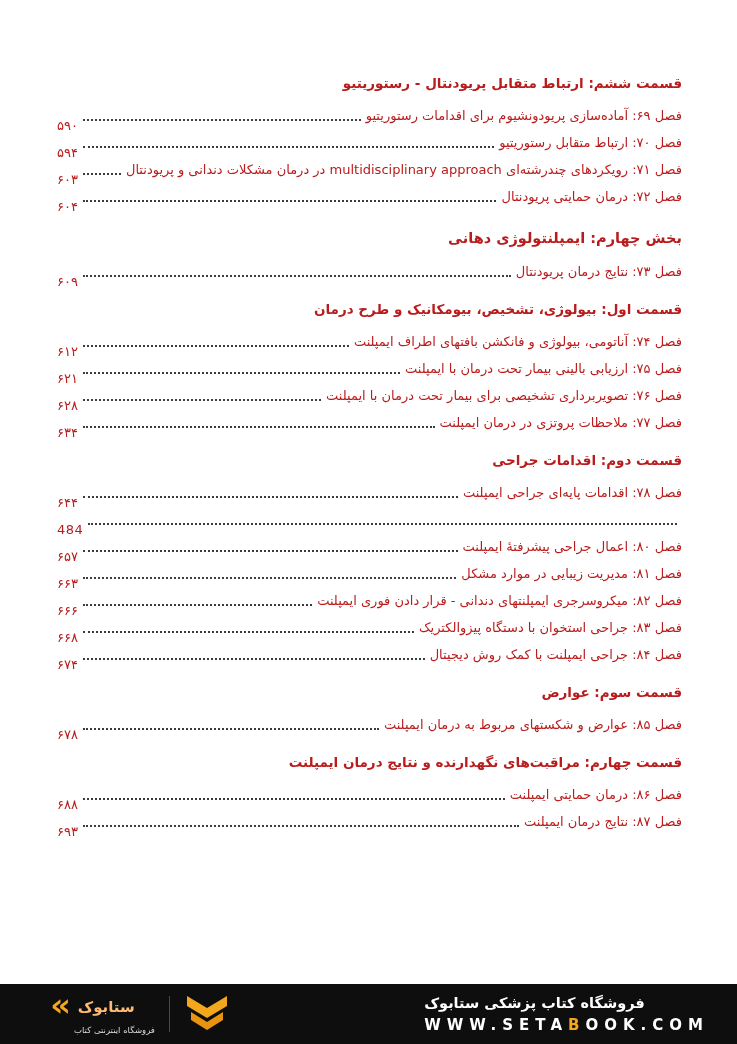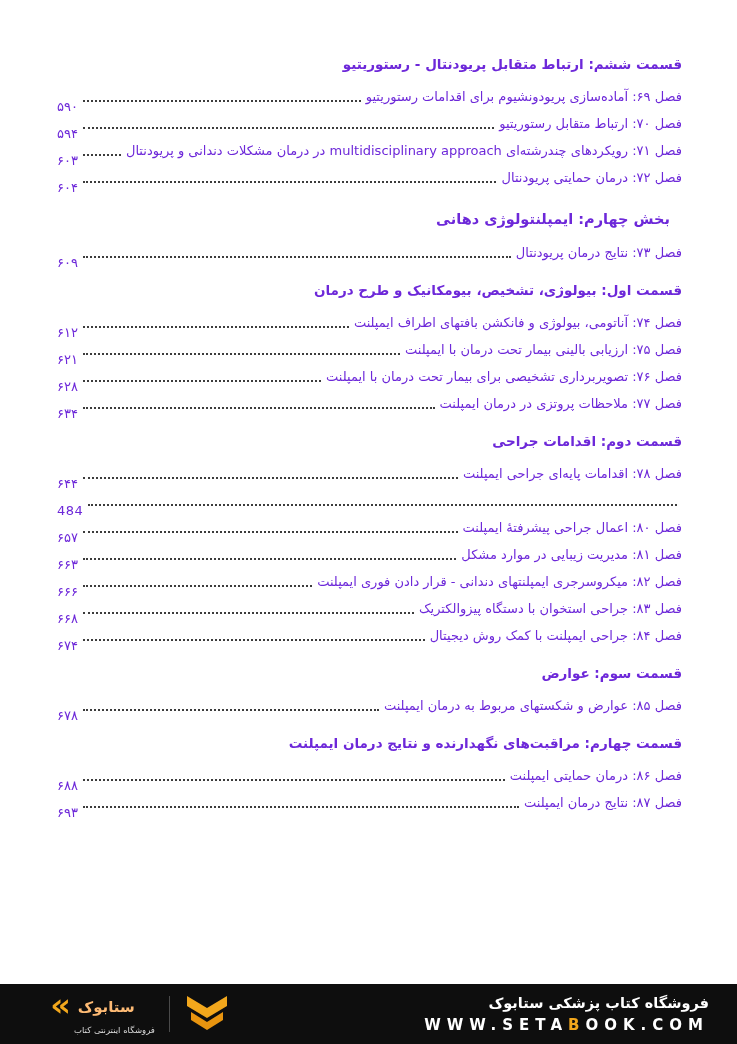--- a/index.html
+++ b/index.html
@@ -8,33 +8,33 @@
     background:#ffffff;
     font-family:"DejaVu Sans", sans-serif;
     position:relative;
     overflow:hidden;
   }
   .page { width:737px; height:1044px; position:relative; background:#ffffff; }
 
   
   .toc {
     direction:rtl;
-    padding:40px 55px 0 57px;
-    color:#6d28d9;
+    padding:59px 55px 0 57px;
+    color:#b91c1c;
   }
   .toc-header {
     font-weight:bold;
     font-size:13.5px;
     line-height:19px;
     margin:15px 0 9px 0;
   }
   .toc-header.part {
     font-size:14.5px;
     line-height:20px;
-    margin:18px 12px 10px 0;
+    margin:18px 0 10px 0;
   }
   .toc-entry {
     display:flex;
     align-items:center;
     font-size:13px;
     height:27px;
   }
   .entry-title { white-space:nowrap; }
   .leader {
     flex:1;
@@ -78,21 +78,21 @@
     color:#d9d9d9;
     font-size:8.5px;
     letter-spacing:1.6px;
     margin-top:3px;
     white-space:nowrap;
     margin-left:44px;
   }
   .footer-divider { width:1px; height:36px; background:#4a4a4a; }
   .mark-icon { display:block; }
 
-  .footer-right { text-align:right; direction:rtl; }
+  .footer-right { text-align:left; direction:rtl; }
   .store-name {
     color:#ffffff;
     font-size:14.5px;
     font-weight:bold;
     margin-bottom:5px;
   }
   .website {
     direction:ltr;
     color:#ffffff;
     font-size:15px;

